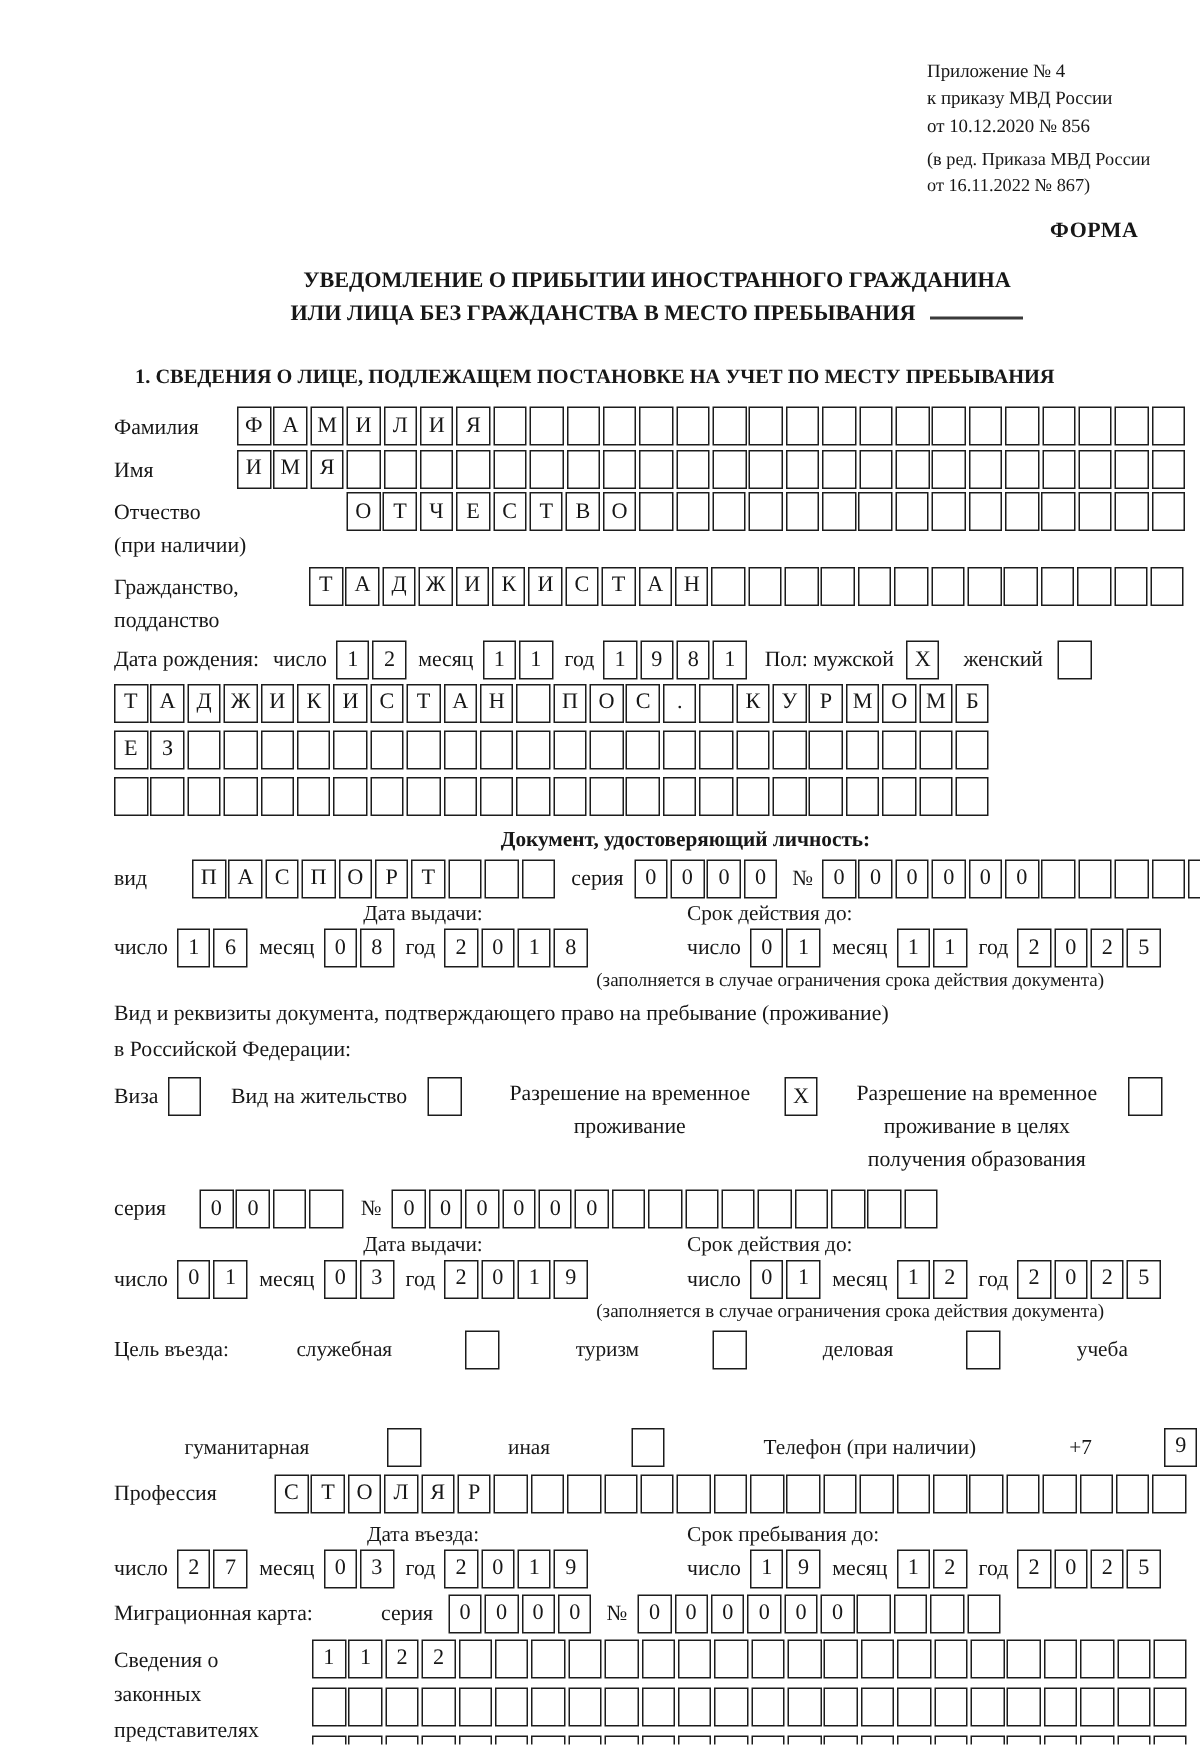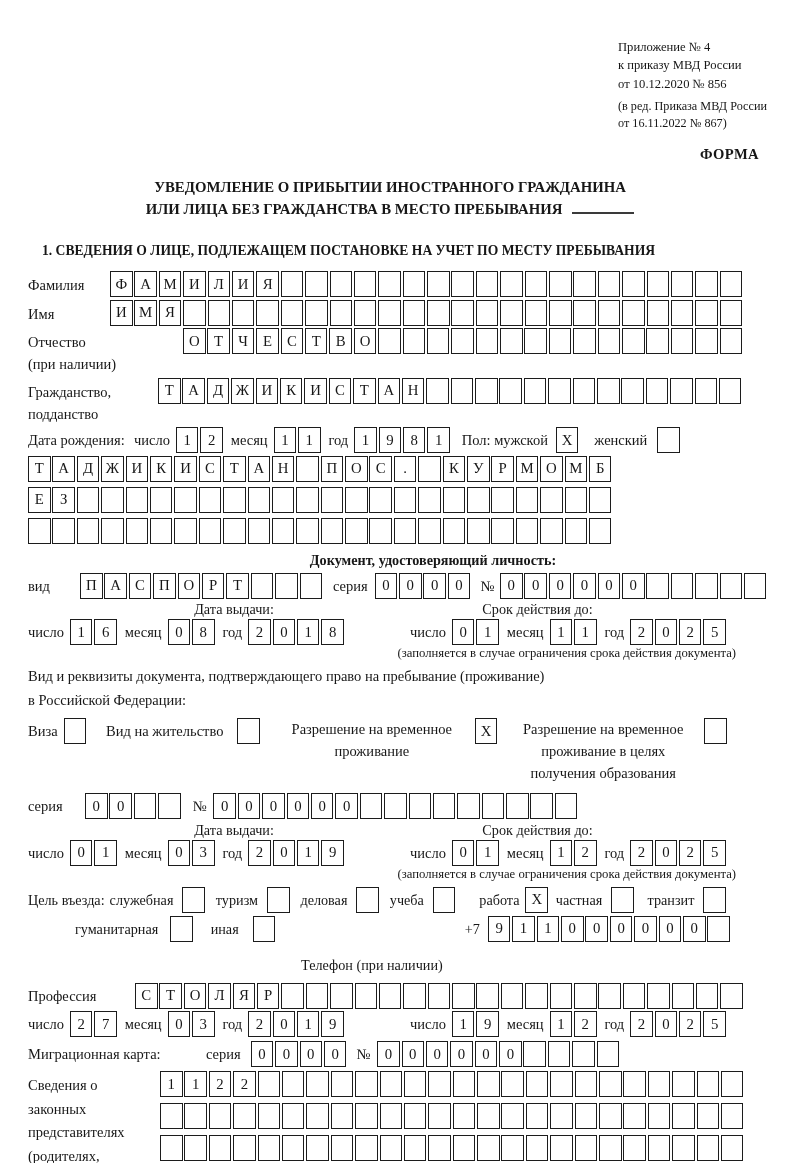--- a/index.html
+++ b/index.html
@@ -2,21 +2,21 @@
 <html lang="ru"><head>
 <meta charset="utf-8">
 <style>
   * { box-sizing: border-box; }
   html,body { margin:0; padding:0; }
   body {
     width:800px; height:1163px; background:#ffffff; color:#171717;
     font-family:"Liberation Serif","DejaVu Serif",serif;
     overflow:hidden; position:relative;
   }
-  .page { position:relative; width:800px; height:1034px; padding:38px 10px 0 28px; }
+  .page { position:relative; width:800px; height:1034px; padding:38px 10px 0 76px; }
 
   
   .appendix { position:absolute; left:618px; top:38px; font-size:12.6px; line-height:1.45; }
   .appendix .ed { margin-top:5px; font-size:12.2px; }
   .forma { position:absolute; left:700px; top:146px; font-weight:bold; font-size:14.6px; letter-spacing:.4px; }
 
   .title { margin-top:138px; width:724px; text-align:center; font-weight:bold; font-size:14.8px; line-height:22px; }
   .blank-line { display:inline-block; width:62px; height:15px; border-bottom:2px solid #3a3a3a; margin-left:10px; }
 
   .section-h { margin-top:23px; padding-left:14px; font-weight:bold; font-size:13.6px; }
@@ -37,33 +37,33 @@
   .dl { font-size:14.5px; line-height:26px; margin:0 6px; flex:none; }
   .dl.first { margin-left:0; }
 
   .stack > .boxes { margin-bottom:5px; }
   .stack.reps > .boxes { margin-bottom:6px; }
 
   .doc-h { margin:3px 0 4px; padding-left:48px; text-align:center; font-weight:bold; font-size:14.2px; }
 
   .dhdr { display:flex; font-size:14.2px; margin-bottom:1px; }
   .dhdr .c1 { width:382px; text-align:center; padding-left:30px; }
-  .dhdr .c2 { width:255px; text-align:center; }
+  .dhdr .c2 { width:255px; }
   .daterow { display:flex; margin-bottom:1px; }
   .dg { display:flex; align-items:center; }
   .dg.left { width:382px; }
   .note-r { font-size:12.7px; text-align:right; padding-right:54px; margin-bottom:5px; }
 
   .plain { font-size:14.5px; line-height:21px; margin-top:3px; }
 
   .permitrow { display:flex; align-items:flex-start; margin:7px 0 9px; }
   .permitrow .opt { display:flex; align-items:flex-start; }
   .center-lbl { font-size:14.5px; line-height:22px; text-align:center; flex:none; }
 
-  .cbrow { display:flex; align-items:flex-start; }
+  .cbrow { display:flex; align-items:flex-end;gap:40px; }
   .cb-lbl { font-size:14.2px; line-height:26px; flex:none; }
 
   .reps-note { font-size:12.7px; margin-top:7px; padding-left:34px; }
 </style>
 </head>
 <body>
 
 <div class="page">
 
   <div class="appendix">
@@ -595,20 +595,24 @@
         <span class="cbox"></span>
         <span class="cbox"></span>
         <span class="cbox"></span>
         <span class="cbox"></span>
         <span class="cbox"></span>
         <span class="cbox"></span>
         <span class="cbox"></span>
       </div>
   </div>
 
+  <div class="dhdr" style="margin-top:6px;">
+    <div class="c1">Дата въезда:</div>
+    <div class="c2">Срок пребывания до:</div>
+  </div>
   <div class="daterow">
     <div class="dg left">
       <span class="dl first">число</span>
       <div class="boxes">
           <span class="cbox">2</span>
           <span class="cbox">7</span>
         </div>
       <span class="dl">месяц</span>
       <div class="boxes">
           <span class="cbox">0</span>

